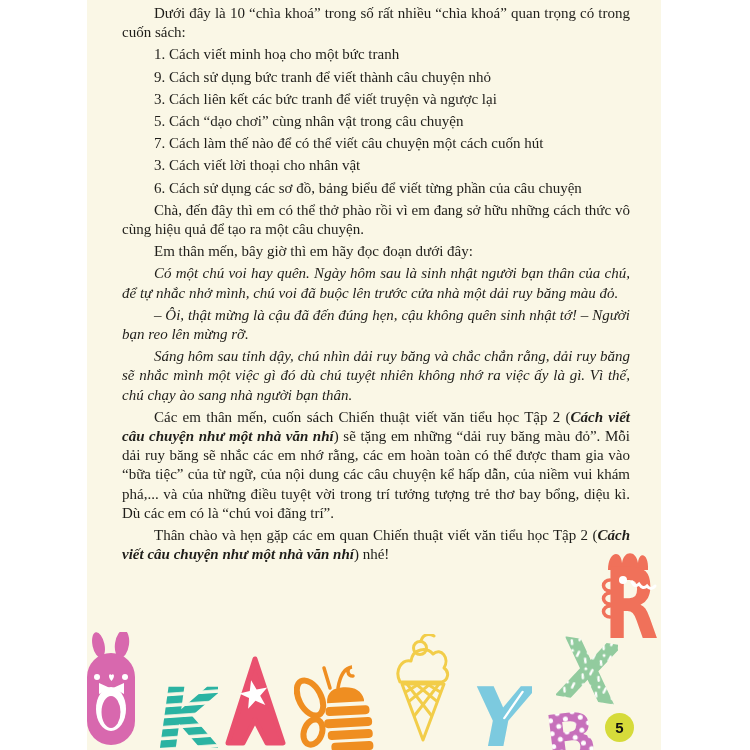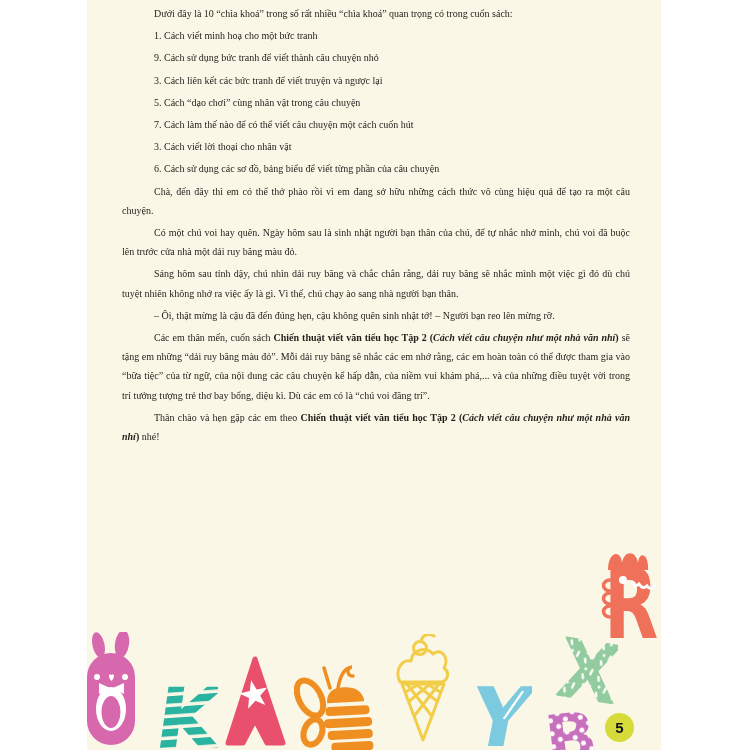--- a/index.html
+++ b/index.html
@@ -1,22 +1,22 @@
 <!DOCTYPE html>
 <html style="--c-paper: #faf7e6; --c-margin: #ffffff; --c-text: #1f1e1a; --c-rabbit: #d868ae; --c-k: #2bb3a2; --c-a: #e9506e; --c-bee: #ef8e21; --c-icecream: #f2cd49; --c-y: #7ccadf; --c-x: #92cb9e; --c-b: #c770bb; --c-r: #f0715a; --c-badge: #d6db3a; --c-badgetext: #111111;"><head>
 <meta charset="utf-8">
 <style>
   html,body{margin:0;padding:0;}
   .screen{position:relative;width:750px;height:750px;background:var(--c-margin,#fff);overflow:hidden;font-family:"Liberation Serif",serif;}
   .paper{position:absolute;left:87px;top:0;width:574px;height:750px;background:var(--c-paper,#faf7e6);}
   .text-col{position:absolute;left:122px;top:4px;width:508px;}
-  .blk{margin:3px 0 0;text-indent:32px;text-align:justify;font-size:10px;line-height:19.2px;color:var(--c-text,#1f1e1a);}
+  .blk{margin:3px 0 0;text-indent:32px;text-align:justify;font-size:15px;line-height:19.2px;color:var(--c-text,#1f1e1a);}
   .blk:first-child{margin-top:0;}
-  .blk span.b{font-weight:700;}
-  .blk span.i{}
+  .blk span.b{font-weight:400;}
+  .blk span.i{font-style:italic;}
   .blk span.bi{font-weight:700;font-style:italic;}
   .decor{position:absolute;}
   .glyph{font-family:"DejaVu Sans",sans-serif;font-weight:bold;}
   .f-rabbit{fill:var(--c-rabbit);}
   .f-k{fill:var(--c-k);}
   .f-a{fill:var(--c-a);} .s-a{stroke:var(--c-a);}
   .f-bee{fill:var(--c-bee);} .s-bee{stroke:var(--c-bee);}
   .s-ice{stroke:var(--c-icecream);}
   .f-y{fill:var(--c-y);}
   .f-x{fill:var(--c-x);}
@@ -35,25 +35,26 @@
   <div class="text-col">
       <p class="blk intro"><span>Dưới đây là 10 “chìa khoá” trong số rất nhiều “chìa khoá” quan trọng có trong cuốn sách:</span></p>
       <p class="blk item"><span>1. Cách viết minh hoạ cho một bức tranh</span></p>
       <p class="blk item"><span>9. Cách sử dụng bức tranh để viết thành câu chuyện nhỏ</span></p>
       <p class="blk item"><span>3. Cách liên kết các bức tranh để viết truyện và ngược lại</span></p>
       <p class="blk item"><span>5. Cách “dạo chơi” cùng nhân vật trong câu chuyện</span></p>
       <p class="blk item"><span>7. Cách làm thế nào để có thể viết câu chuyện một cách cuốn hút</span></p>
       <p class="blk item"><span>3. Cách viết lời thoại cho nhân vật</span></p>
       <p class="blk item"><span>6. Cách sử dụng các sơ đồ, bảng biểu để viết từng phần của câu chuyện</span></p>
       <p class="blk para"><span>Chà, đến đây thì em có thể thở phào rồi vì em đang sở hữu những cách thức vô cùng hiệu quả để tạo ra một câu chuyện.</span></p>
+      <p class="blk para"><span>Em thân mến, bây giờ thì em hãy đọc đoạn dưới đây:</span></p>
       <p class="blk story"><span class="i">Có một chú voi hay quên. Ngày hôm sau là sinh nhật người bạn thân của chú, để tự nhắc nhở mình, chú voi đã buộc lên trước cửa nhà một dải ruy băng màu đỏ.</span></p>
+      <p class="blk story"><span class="i">– Ôi, thật mừng là cậu đã đến đúng hẹn, cậu không quên sinh nhật tớ! – Người bạn reo lên mừng rỡ.</span></p>
       <p class="blk story"><span class="i">Sáng hôm sau tỉnh dậy, chú nhìn dải ruy băng và chắc chắn rằng, dải ruy băng sẽ nhắc mình một việc gì đó dù chú tuyệt nhiên không nhớ ra việc ấy là gì. Vì thế, chú chạy ào sang nhà người bạn thân.</span></p>
-      <p class="blk story"><span class="i">– Ôi, thật mừng là cậu đã đến đúng hẹn, cậu không quên sinh nhật tớ! – Người bạn reo lên mừng rỡ.</span></p>
       <p class="blk para"><span>Các em thân mến, cuốn sách </span><span class="b">Chiến thuật viết văn tiểu học Tập 2</span><span class="b"> (</span><span class="bi">Cách viết câu chuyện như một nhà văn nhí</span><span class="b">)</span><span> sẽ tặng em những “dải ruy băng màu đỏ”. Mỗi dải ruy băng sẽ nhắc các em nhớ rằng, các em hoàn toàn có thể được tham gia vào “bữa tiệc” của từ ngữ, của nội dung các câu chuyện kể hấp dẫn, của niềm vui khám phá,... và của những điều tuyệt vời trong trí tưởng tượng trẻ thơ bay bổng, diệu kì. Dù các em có là “chú voi đãng trí”.</span></p>
-      <p class="blk para"><span>Thân chào và hẹn gặp các em theo </span><span class="b">Chiến thuật viết văn tiểu học Tập 2</span><span class="b"> (</span><span class="bi">Cách viết câu chuyện như một nhà văn nhí</span><span class="b">)</span><span> nhé!</span></p>
+      <p class="blk para"><span>Thân chào và hẹn gặp các em quan </span><span class="b">Chiến thuật viết văn tiểu học Tập 2</span><span class="b"> (</span><span class="bi">Cách viết câu chuyện như một nhà văn nhí</span><span class="b">)</span><span> nhé!</span></p>
     </div>
 
   <svg class="decor" style="left:84px;top:632px;" width="56" height="116" viewBox="0 0 56 116">
     <ellipse class="f-rabbit" cx="14.5" cy="13" rx="6" ry="13" transform="rotate(-12 14.5 13)"></ellipse>
     <ellipse class="f-rabbit" cx="38" cy="12" rx="7" ry="14" transform="rotate(8 38 12)"></ellipse>
     <rect class="f-rabbit" x="3" y="21" width="48" height="92" rx="24"></rect>
     <circle cx="13" cy="45" r="3" fill="#fff"></circle>
     <circle cx="41" cy="45" r="3" fill="#fff"></circle>
     <path d="M27.5,49 C23.5,45 25,40.5 27.5,43 C30,40.5 31.5,45 27.5,49 Z" fill="#fff"></path>
     <path d="M26,56 L15,51 L15,62 Z M29,56 L40,51 L40,62 Z" fill="#fff"></path>

